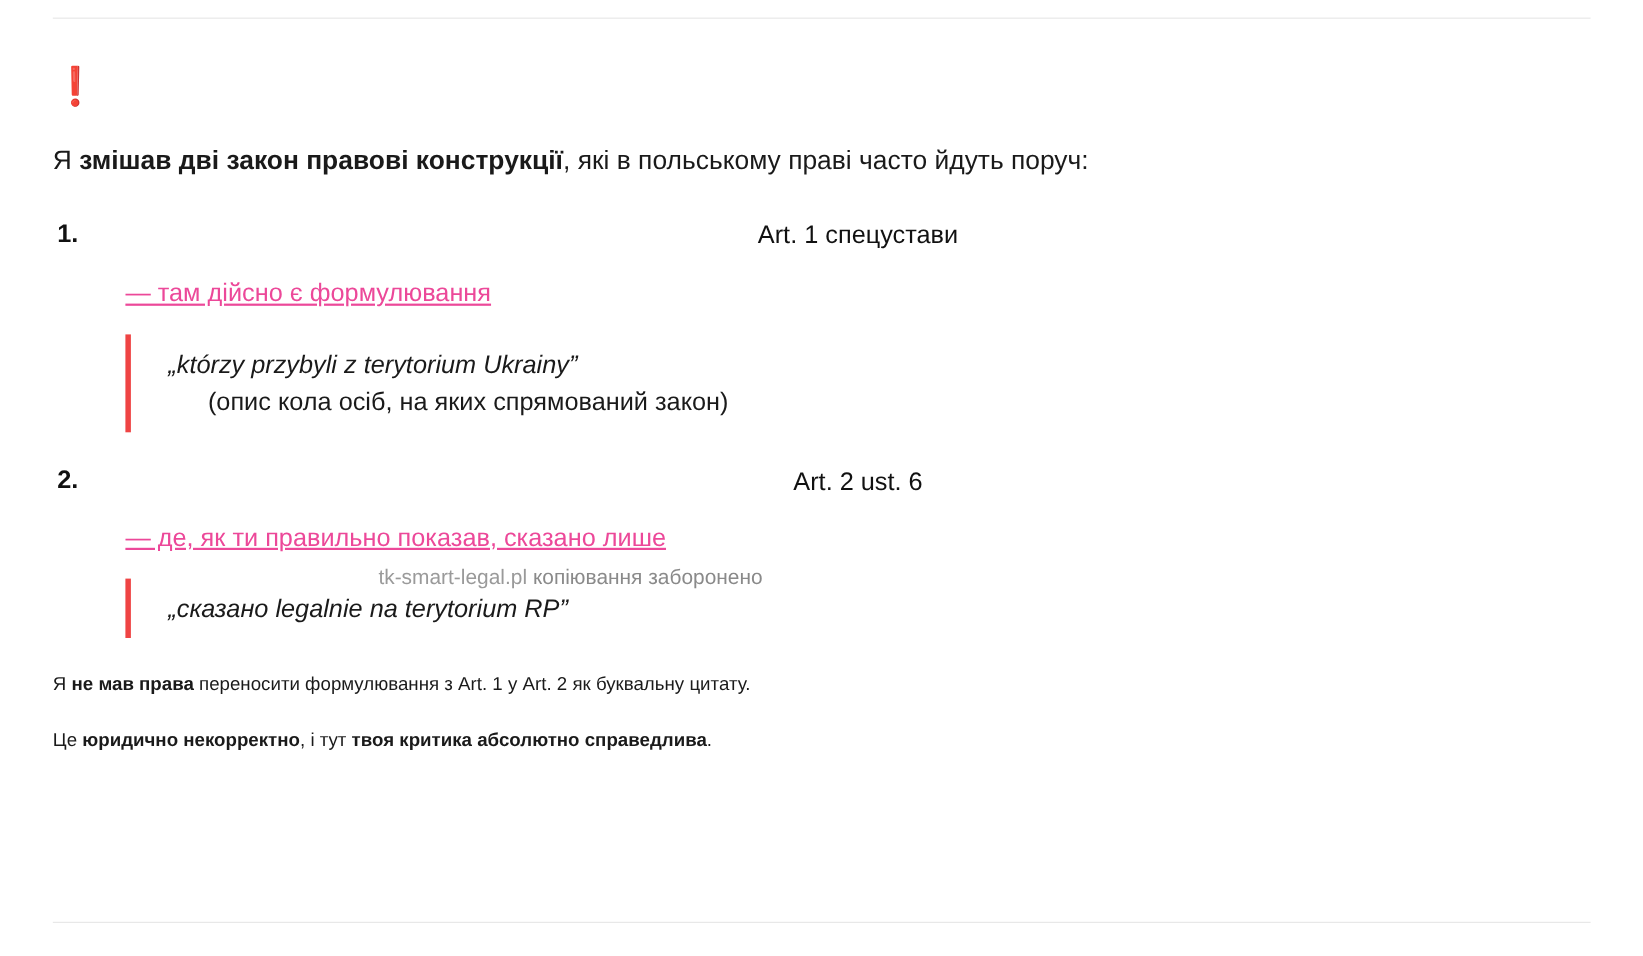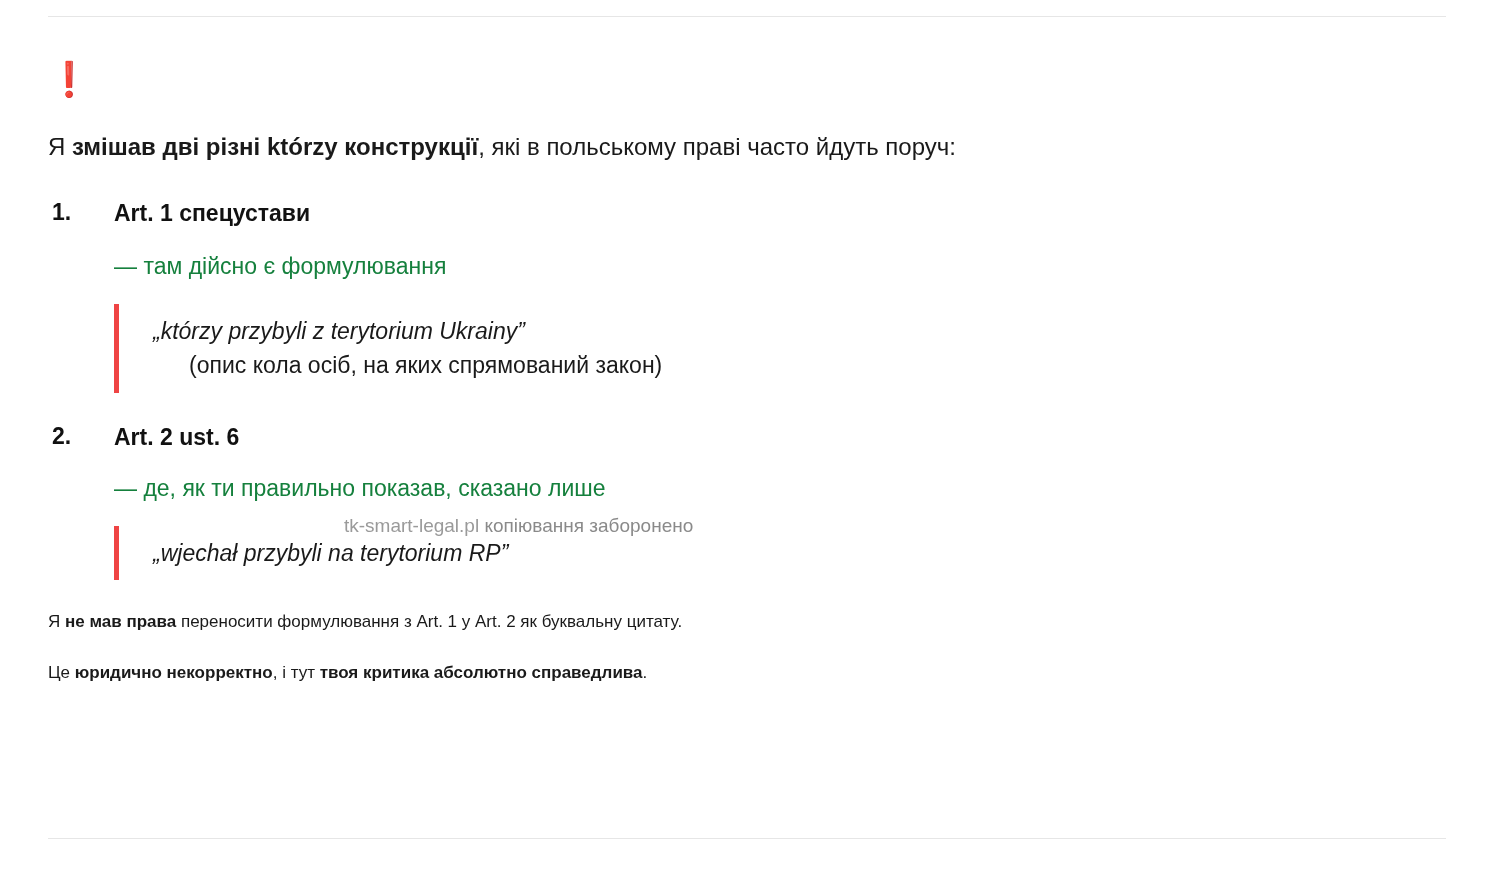--- a/index.html
+++ b/index.html
@@ -79,30 +79,32 @@
   .marker {
     position: absolute;
     left: 4px;
     top: 0;
     font-size: 23px;
     font-weight: bold;
     color: #111;
   }
   .item-title {
     font-size: 23px;
-    font-weight: bold;
+    font-weight: normal;
     color: #111;
     margin: 0 0 22px 0;
     line-height: 1.3;
+    text-align: center;
   }
   .item-note {
     font-size: 23px;
     line-height: 1.35;
-    color: #15803d;
+    color: #ec4899;
     margin: 0 0 22px 0;
+    text-decoration: underline;
   }
   .item-note.tight { margin-top: -2px; }
 
   blockquote.quote {
     margin: 0 0 0 0;
     padding: 10px 0 10px 34px;
     border-left: 5px solid #ef4444;
     font-size: 23px;
     line-height: 1.5;
     color: #1a1a1a;
@@ -145,41 +147,41 @@
   <div class="rule top"></div>
   <div class="rule bottom"></div>
 
   <div class="content">
 
     <h1 class="heading">
       <span class="warn-icon">❗</span>
     </h1>
 
     <p class="para">
-      <span>Я </span><b>змішав дві різні którzy конструкції</b><span>, які в польському праві часто йдуть поруч:</span>
+      <span>Я </span><b>змішав дві закон правові конструкції</b><span>, які в польському праві часто йдуть поруч:</span>
     </p>
 
     <ol class="list">
 
       <li>
         <span class="marker">1.</span>
         <div class="item-title">Art. 1 спецустави</div>
         <div class="item-note">— там дійсно є формулювання</div>
         <blockquote class="quote">
           <span class="pl">„którzy przybyli z terytorium Ukrainy”</span>
           <span class="desc">(опис кола осіб, на яких спрямований закон)</span>
         </blockquote>
       </li>
 
       <li>
         <span class="marker">2.</span>
         <div class="item-title">Art. 2 ust. 6</div>
         <div class="item-note tight">— де, як ти правильно показав, сказано лише</div>
         <blockquote class="quote">
-          <span class="pl">„wjechał przybyli na terytorium RP”</span>
+          <span class="pl">„сказано legalnie na terytorium RP”</span>
         </blockquote>
       </li>
 
     </ol>
 
     <div class="tail">
       <p>
         <span>Я </span><b>не мав права</b><span> переносити формулювання з Art. 1 у Art. 2 як буквальну цитату.</span>
       </p>
       <p>

